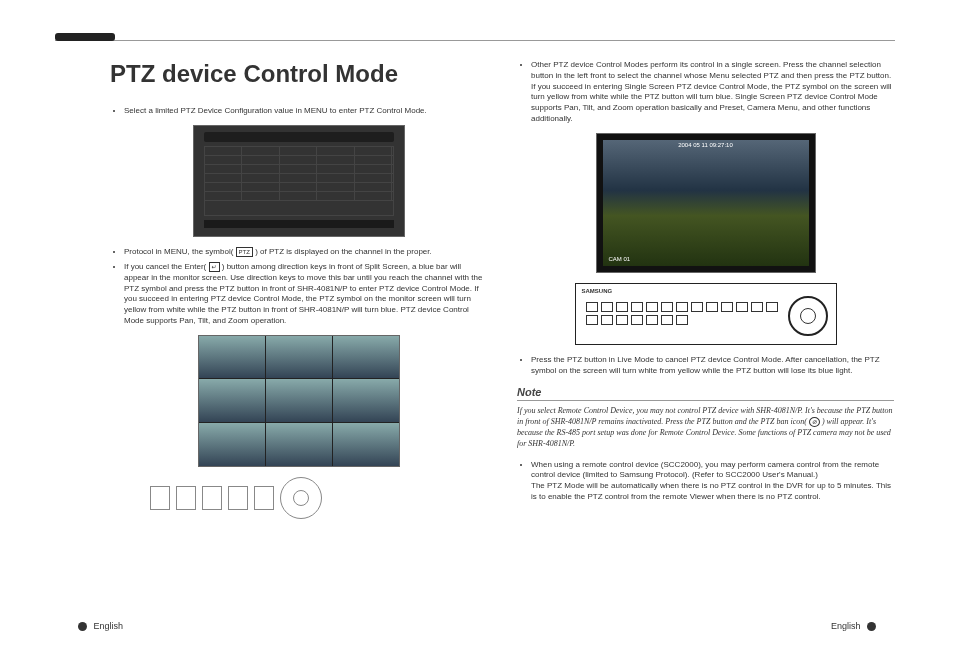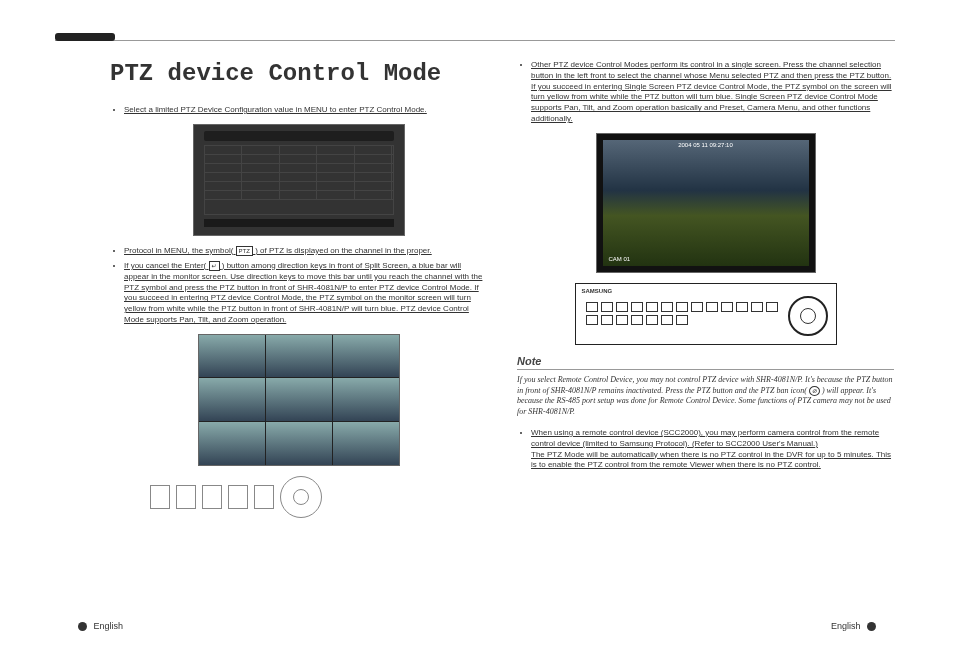--- a/index.html
+++ b/index.html
@@ -1,21 +1,21 @@
 <!DOCTYPE html>
 <html><head>
 <meta charset="utf-8">
 <style>
   body { margin:0; padding:0; background:#fff; font-family:Arial,"Helvetica Neue",sans-serif; width:954px; height:653px; position:relative; color:#333; }
   .topbar { position:absolute; left:55px; top:40px; width:840px; height:1px; background:#999; }
   .topblock { position:absolute; left:55px; top:33px; width:60px; height:8px; background:#222; border-radius:3px; }
   .pages { display:flex; gap:30px; padding:60px 60px 0 110px; }
   .page { flex:1; min-width:0; }
-  h1 { font-size:24px; font-weight:bold; margin:0 0 18px 0; color:#333;font-family:Liberation Mono, monospace; }
-  ul.bullets { list-style:disc; margin:0 0 8px 14px; padding:0; font-size:8px; line-height:1.35; color:#333;text-decoration:underline; }
+  h1 { font-size:24px; font-weight:bold; margin:0 0 18px 0; color:#333; }
+  ul.bullets { list-style:disc; margin:0 0 8px 14px; padding:0; font-size:8px; line-height:1.35; color:#333; }
   ul.bullets li { margin-bottom:4px; }
   .screenshot { margin:4px auto 10px auto; background:#333; border:1px solid #666; display:block; }
   .shot1 { width:210px; height:110px; position:relative; }
   .shot1 .hdr{position:absolute;left:10px;top:6px;right:10px;height:10px;background:#1e1e1e;border-radius:2px;}
   .shot1 .tbl{position:absolute;left:10px;top:20px;right:10px;bottom:20px;border:1px solid #444;}
   .shot1 .tbl .row{height:8px;border-bottom:1px solid #444;display:flex;}
   .shot1 .tbl .row span{flex:1;border-right:1px solid #444;}
   .shot1 .btm{position:absolute;left:10px;bottom:8px;right:10px;height:8px;background:#1a1a1a;}
   .shot2 { width:200px; height:130px; background:#222; position:relative; }
   .shot2 .grid{display:grid;grid-template-columns:1fr 1fr 1fr;grid-template-rows:1fr 1fr 1fr;gap:1px;width:100%;height:100%;}
@@ -174,20 +174,23 @@
           <span></span>
         <span></span>
           <span></span>
           <span></span>
           <span></span>
           <span></span>
       </div>
       <div class="dial"></div>
     </div>
 
+    <ul class="bullets">
+      <li>Press the PTZ button in Live Mode to cancel PTZ device Control Mode. After cancellation, the PTZ symbol on the screen will turn white from yellow while the PTZ button will lose its blue light.</li>
+    </ul>
 
     <div class="note-hdr">Note</div>
     <p class="note">
       <span>If you select Remote Control Device, you may not control PTZ device with SHR-4081N/P. It's because the PTZ button in front of SHR-4081N/P remains inactivated. Press the PTZ button and the PTZ ban icon(</span>
       <span class="inline-icon" style="border-radius:50%;">⊘</span>
       <span>) will appear. It's because the RS-485 port setup was done for Remote Control Device. Some functions of PTZ camera may not be used for SHR-4081N/P.</span>
     </p>
 
     <ul class="bullets">
       <li style="white-space:pre-line;">When using a remote control device (SCC2000), you may perform camera control from the remote control device (limited to Samsung Protocol). (Refer to SCC2000 User's Manual.)

